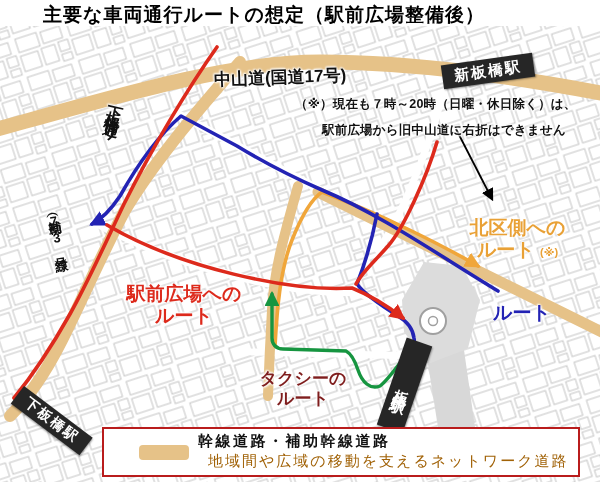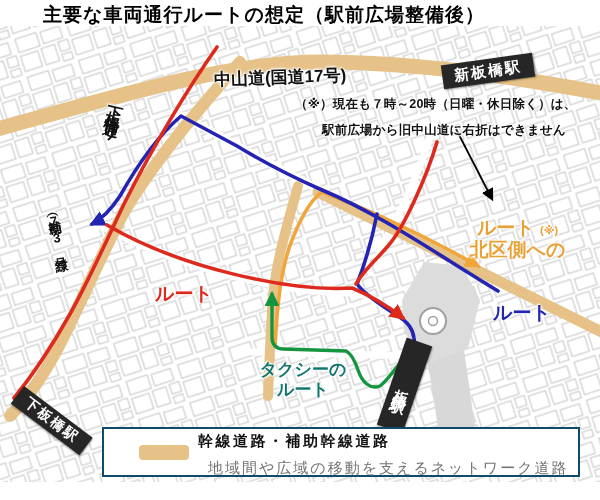--- a/index.html
+++ b/index.html
@@ -11,24 +11,24 @@
   .title{left:0;top:2px;width:528px;text-align:center;font-size:19px;font-weight:bold;
          letter-spacing:1px;color:#000;}
   .road-name{font-size:17px;font-weight:bold;}
   .note{font-size:12.5px;font-weight:bold;letter-spacing:.2px;}
   .vtext{writing-mode:vertical-rl;text-orientation:upright;font-weight:bold;}
   .route-label{position:absolute;text-align:center;font-weight:bold;line-height:1.15;
        text-shadow:0 0 2px #fff,0 0 3px #fff,1px 1px 2px #fff,-1px -1px 2px #fff;}
   .station{position:absolute;background:#262626;color:#fff;font-weight:bold;
        display:flex;align-items:center;justify-content:center;box-shadow:1px 1px 2px rgba(0,0,0,.4);}
   .legend{position:absolute;left:102px;top:427px;width:478px;height:50px;background:#fff;
-       border:2px solid #0c4a6e;box-sizing:border-box;}
+       border:2px solid #b91c1c;box-sizing:border-box;}
   .legend-swatch{position:absolute;left:34px;top:15px;}
   .legend-l1{position:absolute;left:94px;top:3px;font-size:15px;font-weight:bold;letter-spacing:2.5px;color:#111;}
-  .legend-l2{position:absolute;left:104px;top:30px;font-size:15px;letter-spacing:2px;color:#737373;}
+  .legend-l2{position:absolute;left:104px;top:23px;font-size:15px;letter-spacing:2px;color:#a16207;}
   .small-mark{font-size:11px;font-weight:bold;}
 </style>
 </head>
 <body>
 
 <div id="stage">
 
   <svg id="mapsvg" width="600" height="500" viewBox="0 0 600 500">
     <defs>
       <pattern id="blocks" width="54" height="40" patternUnits="userSpaceOnUse" patternTransform="rotate(-18)">
@@ -104,33 +104,34 @@
   <div class="lbl road-name" style="left:214px;top:66px;transform:rotate(-2deg);">中山道(国道17号)</div>
 
   <div class="lbl note" style="left:295px;top:96px;">（※）現在も７時～20時（日曜・休日除く）は、</div>
   <div class="lbl note" style="left:322px;top:122px;text-align:right;">駅前広場から旧中山道に右折はできません</div>
 
   <div class="lbl vtext" style="left:108px;top:94px;font-size:16px;letter-spacing:5px;transform:rotate(13deg);transform-origin:top center;">下板橋通り</div>
 
   <div class="lbl vtext" style="left:42px;top:208px;font-size:13px;letter-spacing:2px;transform:rotate(-10deg);transform-origin:top center;">（補助73号線）</div>
 
   <div class="route-label" style="left:118px;top:283px;width:132px;font-size:19px;color:#dd2a1c;">
+    <div>駅前広場への</div>
     <div>ルート</div>
   </div>
 
   <div class="route-label" style="left:455px;top:217px;width:125px;font-size:19px;color:#e9a136;">
+    <div>北区側への</div>
     <div><span>ルート</span> <span class="small-mark">(※)</span></div>
-    <div>北区側への</div>
   </div>
 
   <div class="route-label" style="left:452px;top:302px;width:140px;font-size:19px;color:#2323b4;">
     <div>ルート</div>
   </div>
 
-  <div class="route-label" style="left:248px;top:360px;width:110px;font-size:17px;color:#0f766e;">
+  <div class="route-label" style="left:248px;top:369px;width:110px;font-size:17px;color:#7f1d1d;">
     <div>タクシーの</div>
     <div>ルート</div>
   </div>
 
   <div class="station" style="left:442px;top:59px;width:92px;height:24px;font-size:15px;letter-spacing:2px;transform:rotate(-8deg);">新板橋駅</div>
 
   <div class="station vtext" style="left:406px;top:342px;width:27px;height:92px;font-size:15px;letter-spacing:5px;transform:rotate(19deg);transform-origin:50% 0%;text-shadow:none;">板橋駅</div>
 
   <div class="station" style="left:24px;top:386px;width:86px;height:22px;font-size:14px;letter-spacing:2px;transform:rotate(37deg);transform-origin:0 0;">下板橋駅</div>
 

